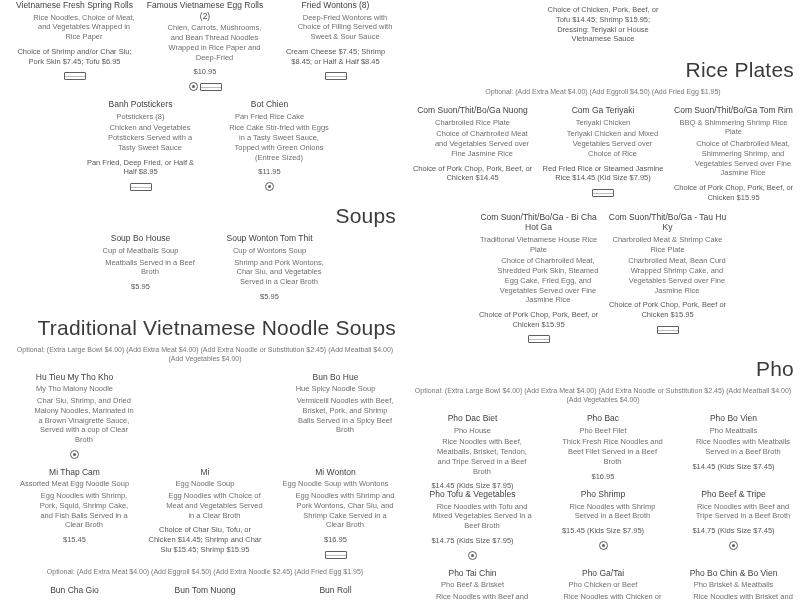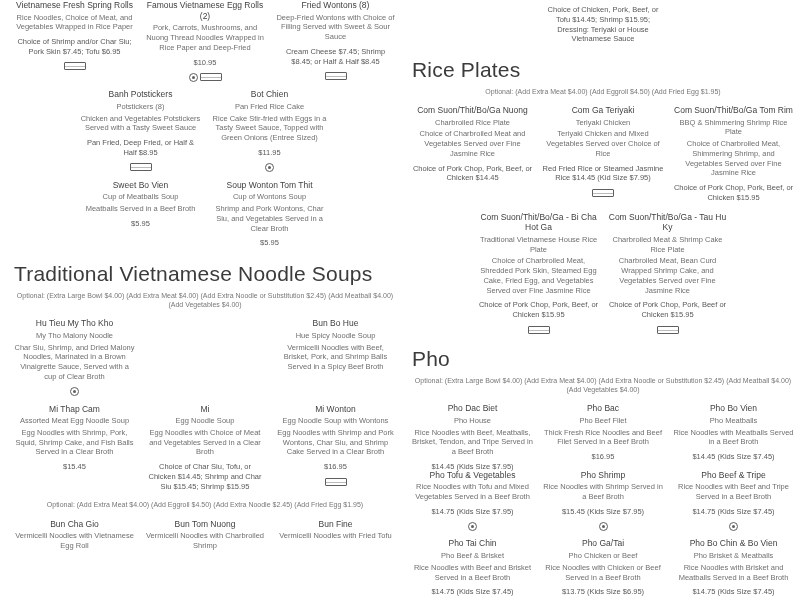--- a/index.html
+++ b/index.html
@@ -1,28 +1,28 @@
 <!DOCTYPE html>
 <html><head>
 <meta charset="utf-8">
 <style>
   html,body{margin:0;padding:0;background:#ffffff;}
   body{width:800px;height:600px;overflow:hidden;font-family:"Liberation Sans","DejaVu Sans",sans-serif;}
   .page{display:flex;width:800px;height:600px;box-sizing:border-box;padding:0 6px 0 14px;gap:16px;background:#fff;}
   .column{width:382px;flex:0 0 382px;}
   .menu-section{display:block;}
-  .section-title{font-size:21px;font-weight:400;color:#3b3b3b;margin:14px 0 5px 0;letter-spacing:.2px;}
+  .section-title{font-size:21px;font-weight:400;color:#3b3b3b;margin:14px 0 5px 0;letter-spacing:.2px;text-align:right;}
   .optional-line{font-size:7px;color:#777;text-align:center;margin:0 0 9px 0;line-height:1.3;}
   .row{display:flex;justify-content:space-between;margin-bottom:9px;}
   .row.centered{justify-content:center;gap:8px;}
   .row.overlap{margin-top:-11px;}
   .item{width:121px;flex:0 0 121px;text-align:center;}
   .item-name{font-size:8.5px;font-weight:400;color:#3f3f3f;line-height:1.25;margin-bottom:2px;}
   .item-subtitle{font-size:7.5px;color:#6f6f6f;line-height:1.3;}
-  .item-desc{font-size:7.5px;color:#6f6f6f;line-height:1.3;margin-top:2px;}
+  .item-desc{font-size:7.5px;color:#6f6f6f;line-height:1.3;margin-top:2px;margin-left:19px;}
   .item-price{font-size:7.5px;color:#585858;line-height:1.3;margin-top:5px;}
   .item-icons{margin-top:4px;height:9px;line-height:9px;}
   .badge{display:inline-block;vertical-align:middle;margin:0 1px;position:relative;}
   .badge.circle{width:7px;height:7px;border:1px solid #5f5f5f;border-radius:50%;}
   .badge.circle::after{content:"";position:absolute;left:2px;top:2px;width:3px;height:3px;background:#5f5f5f;border-radius:50%;}
   .badge.page{width:6px;height:8px;border:1px solid #5f5f5f;border-radius:1px;background:linear-gradient(180deg,#fff 55%,#bbb 55%,#bbb 70%,#fff 70%);}
 </style>
 </head>
 <body>
 
@@ -31,21 +31,21 @@
       <section class="menu-section">
         <div class="row">
           <div class="item">
             <div class="item-name">Vietnamese Fresh Spring Rolls</div>
             <div class="item-desc">Rice Noodles, Choice of Meat, and Vegetables Wrapped in Rice Paper</div>
             <div class="item-price">Choice of Shrimp and/or Char Siu; Pork Skin $7.45; Tofu $6.95</div>
             <div class="item-icons"><span class="badge page"></span></div>
           </div>
           <div class="item">
             <div class="item-name">Famous Vietnamese Egg Rolls (2)</div>
-            <div class="item-desc">Pork, Carrots, Mushrooms, and Nuong Thread Noodles Wrapped in Rice Paper and Deep-Fried</div>
+            <div class="item-desc">Chien, Carrots, Mushrooms, and Bean Thread Noodles Wrapped in Rice Paper and Deep-Fried</div>
             <div class="item-price">$10.95</div>
             <div class="item-icons"><span class="badge circle"></span><span class="badge page"></span></div>
           </div>
           <div class="item">
             <div class="item-name">Fried Wontons (8)</div>
             <div class="item-desc">Deep-Fried Wontons with Choice of Filling Served with Sweet &amp; Sour Sauce</div>
             <div class="item-price">Cream Cheese $7.45; Shrimp $8.45; or Half &amp; Half $8.45</div>
             <div class="item-icons"><span class="badge page"></span></div>
           </div>
         </div>
@@ -60,23 +60,24 @@
           <div class="item">
             <div class="item-name">Bot Chien</div>
             <div class="item-subtitle">Pan Fried Rice Cake</div>
             <div class="item-desc">Rice Cake Stir-fried with Eggs in a Tasty Sweet Sauce, Topped with Green Onions (Entree Sized)</div>
             <div class="item-price">$11.95</div>
             <div class="item-icons"><span class="badge circle"></span></div>
           </div>
         </div>
       </section>
       <section class="menu-section">
-        <div class="row centered">
-          <div class="item">
-            <div class="item-name">Sweet Bo Vien</div>
+        <h2 class="section-title">Soups</h2>
+        <div class="row centered">
+          <div class="item">
+            <div class="item-name">Soup Bo House</div>
             <div class="item-subtitle">Cup of Meatballs Soup</div>
             <div class="item-desc">Meatballs Served in a Beef Broth</div>
             <div class="item-price">$5.95</div>
           </div>
           <div class="item">
             <div class="item-name">Soup Wonton Tom Thit</div>
             <div class="item-subtitle">Cup of Wontons Soup</div>
             <div class="item-desc">Shrimp and Pork Wontons, Char Siu, and Vegetables Served in a Clear Broth</div>
             <div class="item-price">$5.95</div>
           </div>
@@ -125,21 +126,21 @@
         <div class="row">
           <div class="item">
             <div class="item-name">Bun Cha Gio</div>
             <div class="item-subtitle">Vermicelli Noodles with Vietnamese Egg Roll</div>
           </div>
           <div class="item">
             <div class="item-name">Bun Tom Nuong</div>
             <div class="item-subtitle">Vermicelli Noodles with Charbroiled Shrimp</div>
           </div>
           <div class="item">
-            <div class="item-name">Bun Fine</div>
+            <div class="item-name">Bun Roll</div>
             <div class="item-subtitle">Vermicelli Noodles with Fried Tofu</div>
           </div>
         </div>
       </section>
     </div>
     <div class="column">
       <section class="menu-section">
         <div class="row centered">
           <div class="item">
             <div class="item-price">Choice of Chicken, Pork, Beef, or Tofu $14.45; Shrimp $15.95; Dressing: Teriyaki or House Vietnamese Sauce</div>

